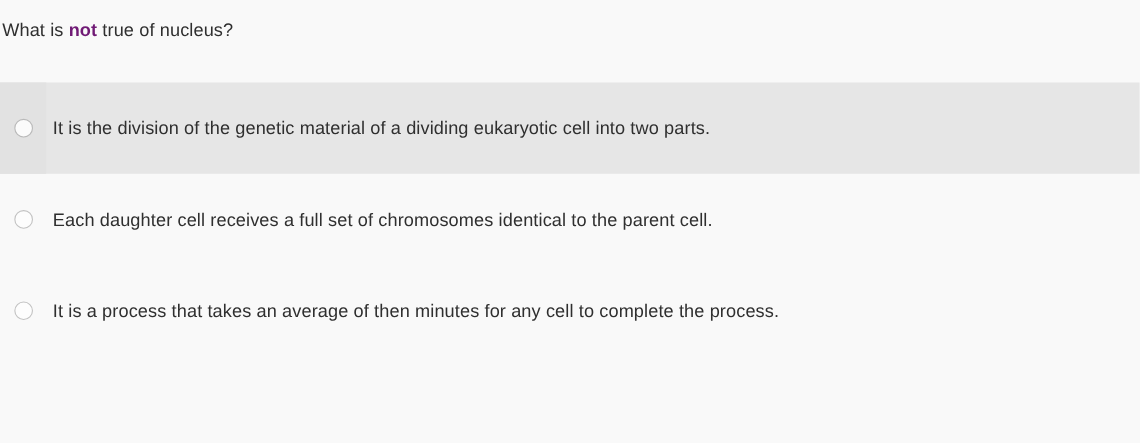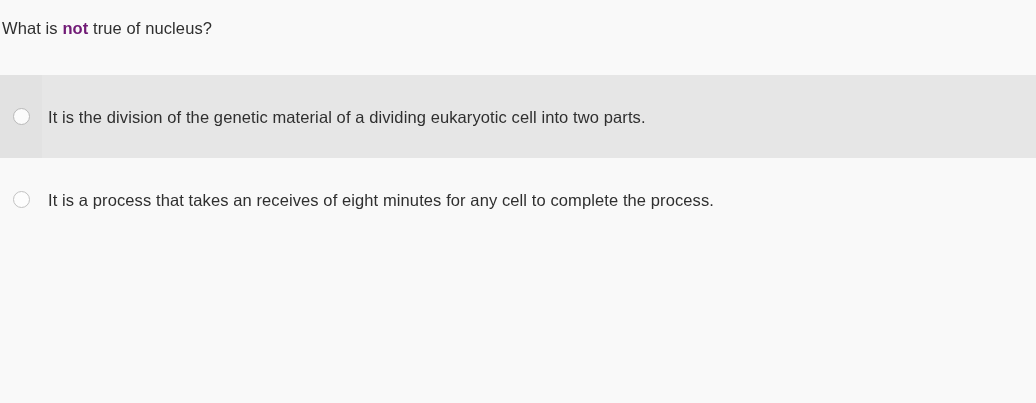--- a/index.html
+++ b/index.html
@@ -108,21 +108,25 @@
     <span>What is </span><span class="emph">not</span><span> true of nucleus?</span>
   </div>
 
   <div class="options">
 
     <div class="option-row is-highlighted">
       <span class="radio"></span>
       <span class="option-label">It is the division of the genetic material of a dividing eukaryotic cell into two parts.</span>
     </div>
 
+    <div class="option-row">
+      <span class="radio"></span>
+      <span class="option-label">Each daughter cell receives a full set of chromosomes identical to the parent cell.</span>
+    </div>
 
 
     <div class="option-row">
       <span class="radio"></span>
-      <span class="option-label">It is a process that takes an receives of eight minutes for any cell to complete the process.</span>
+      <span class="option-label">It is a process that takes an average of then minutes for any cell to complete the process.</span>
     </div>
 
   </div>
 </div>
 
 </body></html>

